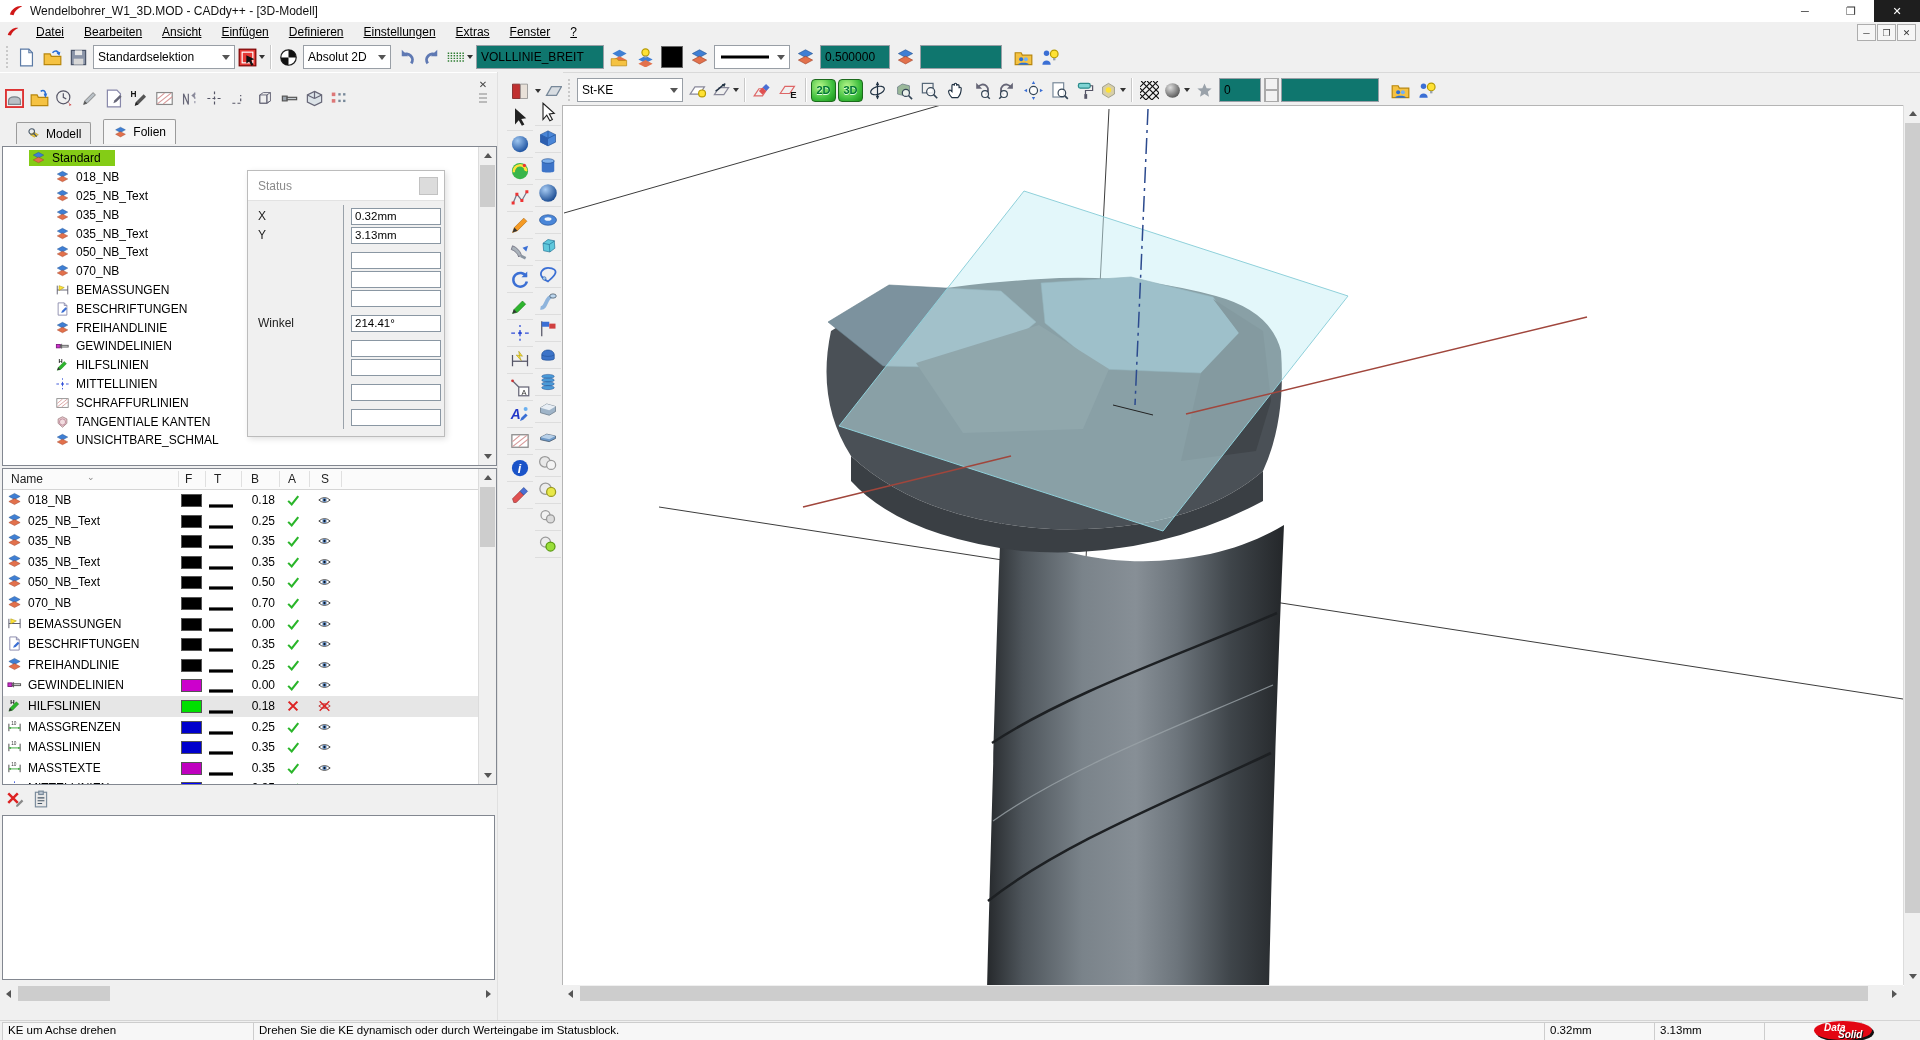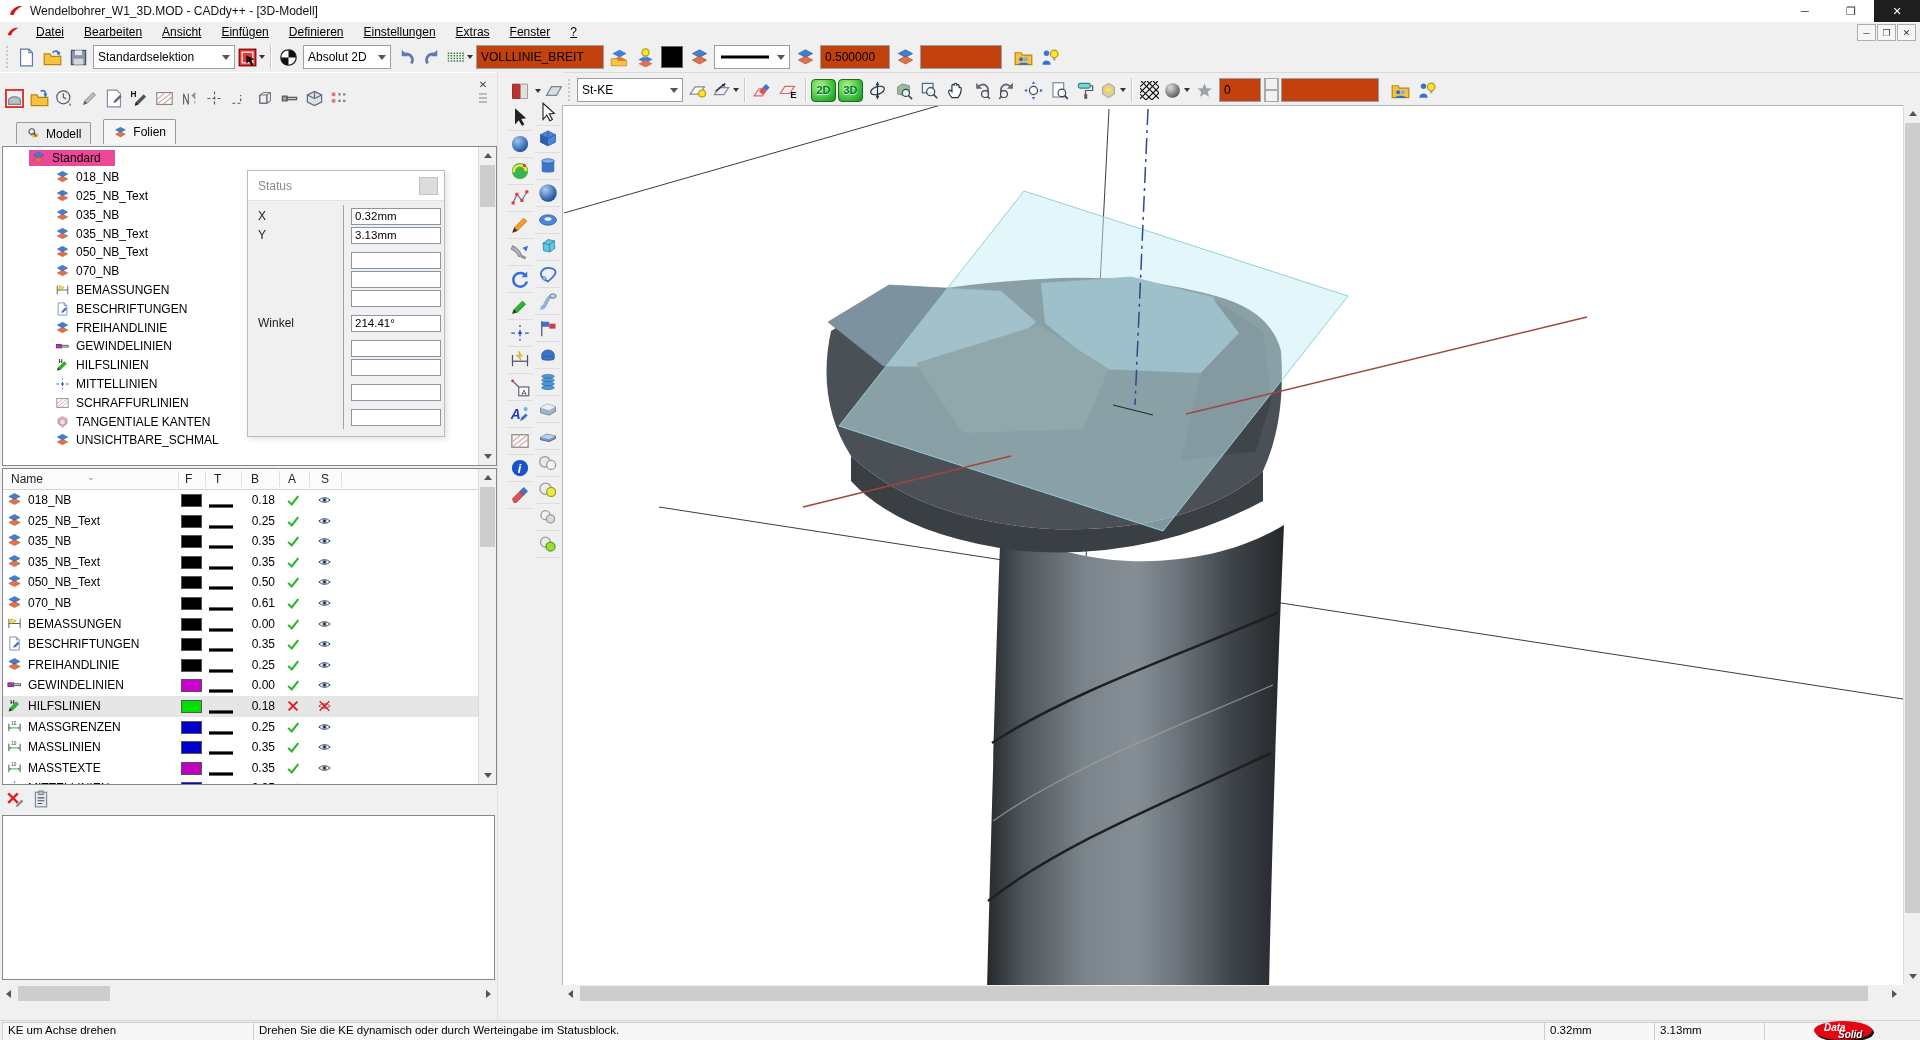--- a/index.html
+++ b/index.html
@@ -23,21 +23,21 @@
   #main-toolbar{left:0;top:42px;width:1920px;height:30px;border-bottom:1px solid #d9d9d9;padding-left:2px;}
   .grip{width:5px;height:22px;margin:0 3px;background:repeating-linear-gradient(180deg,#c9c9c9 0 2px,transparent 2px 4px);background-size:2px 100%;background-repeat:repeat-y;background-position:1px 0;}
   .tsep{width:1px;height:24px;background:#c8c8c8;margin:0 4px;box-shadow:1px 0 0 #fff;}
   .tbtn{height:24px;min-width:24px;display:flex;align-items:center;justify-content:center;border:1px solid transparent;}
   .tbtn .icn{width:19px;height:19px;display:block;}
   .icn svg{width:100%;height:100%;display:block;}
   .drop{width:0;height:0;border-left:3.5px solid transparent;border-right:3.5px solid transparent;border-top:4px solid #333;margin-left:2px;}
   .combo{height:22px;background:#fff;border:1px solid #999fa6;display:flex;align-items:center;padding:0 4px;position:relative;margin:0 2px;}
   .combo .ctext{flex:1;font-size:12px;white-space:nowrap;overflow:hidden;}
   .carrow{width:0;height:0;border-left:4px solid transparent;border-right:4px solid transparent;border-top:5px solid #555;margin-left:6px;}
-  .tfield{height:22px;background:#c2410c;border:1px solid #999fa6;display:flex;align-items:center;padding:0 4px;font-size:12px;margin:0 2px;white-space:nowrap;}
+  .tfield{height:22px;background:#0f766e;border:1px solid #999fa6;display:flex;align-items:center;padding:0 4px;font-size:12px;margin:0 2px;white-space:nowrap;}
   .swatchbtn{width:20px;height:20px;border:1px solid #666;margin:0 3px;}
   .greenbtn{width:23px;height:21px;margin:0 1px;border:1px solid #1c6a1c;border-radius:4px;
      background:radial-gradient(circle at 35% 30%,#b8f78a,#3fbf3f 60%,#169016);color:#073;font-weight:bold;font-size:11px;
      display:flex;align-items:center;justify-content:center;text-shadow:0 1px 0 #dfd;}
   .spinner{display:flex;align-items:center;}
   .spinbtns{display:flex;flex-direction:column;margin-left:1px;}
   .spinbtns div{width:13px;height:10px;border:1px solid #aaa;background:#f2f2f2;display:flex;align-items:center;justify-content:center;}
   .tri-up{width:0;height:0;border-left:3px solid transparent;border-right:3px solid transparent;border-bottom:4px solid #444;}
   .tri-dn{width:0;height:0;border-left:3px solid transparent;border-right:3px solid transparent;border-top:4px solid #444;}
   
@@ -46,21 +46,21 @@
   #dock-toolbar .tbtn{min-width:23px;height:23px;}
   .dock-close{position:absolute;left:476px;top:4px;width:14px;height:14px;font-size:10px;color:#444;display:flex;align-items:center;justify-content:center;}
   .dock-grip2{position:absolute;left:479px;top:20px;width:8px;height:10px;background:repeating-linear-gradient(180deg,#bbb 0 2px,transparent 2px 4px);}
   .tabs{position:absolute;left:4px;top:46px;height:25px;display:flex;align-items:flex-end;}
   .tab{height:21px;display:flex;align-items:center;gap:5px;padding:0 9px;border:1px solid #9b9b9b;border-bottom:none;background:#ececec;font-size:12px;border-radius:2px 2px 0 0;margin-left:12px;}
   .tab.active{height:24px;background:#f6f6f6;position:relative;z-index:2;}
   .tab .icn{width:15px;height:13px;}
   .treebox{position:absolute;left:2px;top:73px;width:493px;height:318px;background:#fff;border:1px solid #828790;overflow:hidden;}
   .nrow{height:18.8px;display:flex;align-items:center;font-size:12px;white-space:nowrap;}
   .nrow .icn{width:15px;height:14px;margin-right:6px;flex:none;}
-  .selbox{display:flex;align-items:center;background:#ec4899;padding:1px 14px 1px 2px;}
+  .selbox{display:flex;align-items:center;background:#84cc16;padding:1px 14px 1px 2px;}
   .selbox .icn{margin-right:6px;}
   .vscroll{position:absolute;right:0;top:0;width:17px;height:100%;background:#f0f0f0;border-left:1px solid #dcdcdc;}
   .sbtn{position:absolute;left:0;width:17px;height:17px;background:#f0f0f0;display:flex;align-items:center;justify-content:center;}
   .sthumb{position:absolute;left:1px;width:15px;background:#cdcdcd;}
   .tablebox{position:absolute;left:2px;top:395px;width:493px;height:315px;background:#fff;border:1px solid #828790;overflow:hidden;}
   .thead{position:relative;height:20px;background:#fbfbfb;border-bottom:1px solid #d5d5d5;font-size:12px;color:#222;}
   .thead span{position:absolute;top:3px;}
   .thead .colsep{position:absolute;top:2px;width:1px;height:16px;background:#e0e0e0;}
   .trow{position:relative;height:19.6px;border-bottom:1px solid transparent;}
   .trow.sel{background:#e6e6e6;}
@@ -797,21 +797,21 @@
               <svg viewBox="0 0 16 16">
                 <path d="M8 1.5l6 3.2L8 7.9 2 4.7z" fill="#3f7fd4" stroke="#23518e" stroke-width=".5"></path>
                 <path d="M8 7l6 3.2L8 13.4 2 10.2z" fill="#e2714c" stroke="#9e3c22" stroke-width=".5"></path>
               </svg>
             </span>
     <span class="cname">070_NB</span>
     <span class="cf" style="background: rgb(0, 0, 0);"></span>
     <span class="ct"><svg viewBox="0 0 26 6" preserveAspectRatio="none">
                 <path d="M1 3h24" stroke="#000" stroke-width="3.2"></path>
               </svg></span>
-    <span class="cb">0.61</span>
+    <span class="cb">0.70</span>
     <span class="ca icn">
               <svg viewBox="0 0 16 16">
                 <path d="M2.5 9l4 4L14 3.5" fill="none" stroke="#2ab52a" stroke-width="2.4"></path>
               </svg>
             </span>
     <span class="cs icn">
               <svg viewBox="0 0 16 16">
                 <path d="M1.5 8Q8 2.5 14.5 8" fill="none" stroke="#333"></path>
                 <path d="M1.5 8Q8 13.5 14.5 8" fill="none" stroke="#333"></path>
                 <circle cx="8" cy="8" r="2.4" fill="#4a7ab8"></circle>

